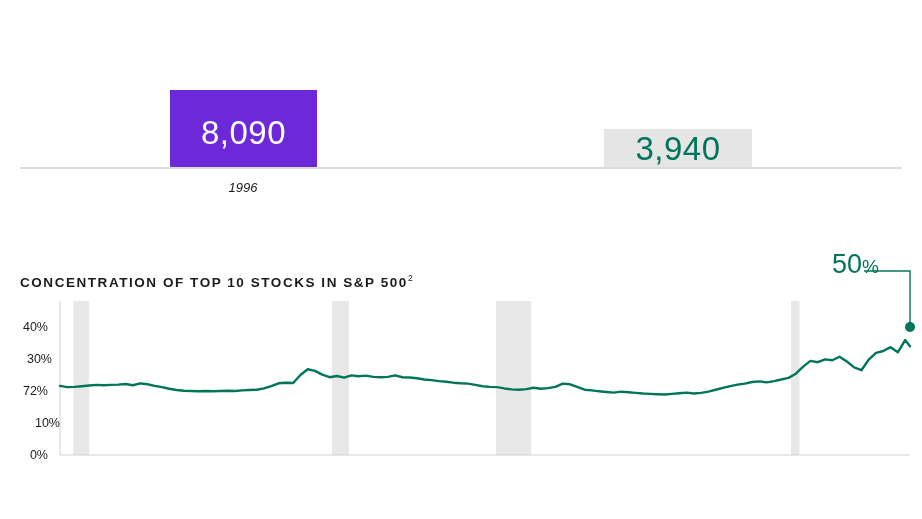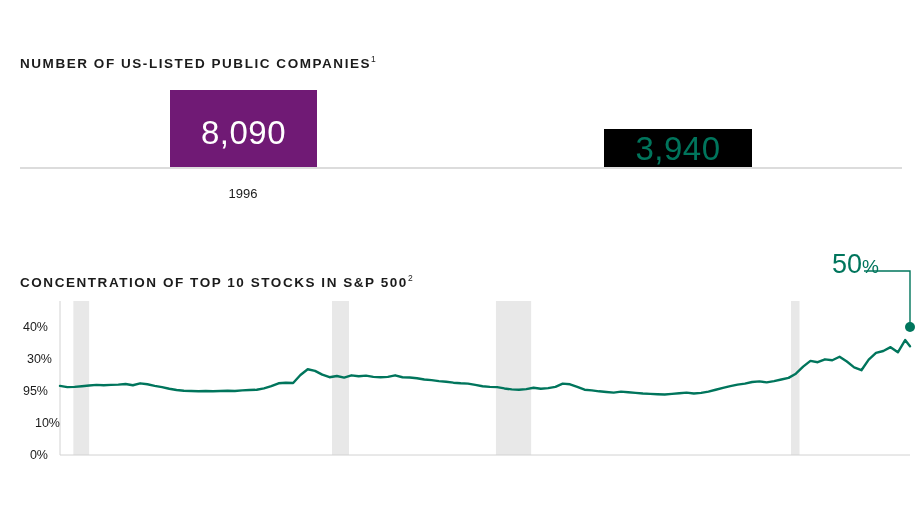--- a/index.html
+++ b/index.html
@@ -47,29 +47,29 @@
     width: 882px;
     height: 2px;
     background: #dcdcdc;
   }
   #bar-1996 {
     position: absolute;
     left: 170px;
     top: 90px;
     width: 147px;
     height: 77px;
-    background: #701a75;
+    background: #6d28d9;
   }
   #bar-today {
     position: absolute;
     left: 604px;
     top: 129px;
     width: 148px;
     height: 38px;
-    background: #000000;
+    background: #e5e5e5;
   }
   .bar-value {
     position: absolute;
     left: 0;
     width: 100%;
     text-align: center;
     font-size: 33px;
     font-weight: 300;
     letter-spacing: 0.5px;
     line-height: 1;
@@ -77,25 +77,26 @@
   #bar-1996 .bar-value {
     color: #ffffff;
     top: 26px;
   }
   #bar-today .bar-value {
     color: #00755c;
     top: 3px;
   }
   .bar-label {
     position: absolute;
-    top: 186px;
+    top: 180px;
     width: 160px;
     text-align: center;
     font-size: 13px;
     color: #1b1b1b;
+    font-style: italic;
   }
   #label-1996 { left: 163px; }
   #label-today { left: 598px; }
 
   
   #panel-concentration {
     position: absolute;
     left: 0; top: 215px;
     width: 922px;
     height: 304px;
@@ -132,21 +133,20 @@
   }
   #endpoint-label .pct {
     font-size: 19px;
   }
 </style>
 </head>
 <body>
 
 <section id="panel-companies">
 
-  <h2 class="section-title" id="companies-title"><span>NUMBER OF US-LISTED PUBLIC COMPANIES</span><span class="sup">1</span></h2>
 
   <div id="bar-baseline"></div>
 
   <div id="bar-1996">
     <div class="bar-value">8,090</div>
   </div>
   <div class="bar-label" id="label-1996">1996</div>
 
   <div id="bar-today">
     <div class="bar-value">3,940</div>
@@ -176,21 +176,21 @@
       <g id="g-marker">
           <circle cx="910" cy="32" r="5" fill="#00755c"></circle>
         </g>
       <g id="g-leader">
           <path d="M 864 -24 L 910 -24 L 910 28" fill="none" stroke="#00755c" stroke-width="1.4"></path>
         </g>
     </svg>
     <div id="y-ticks">
         <div class="ytick" style="left: 4px; top: 154px;">0%</div>
         <div class="ytick" style="left: 16px; top: 122px;">10%</div>
-        <div class="ytick" style="left: 4px; top: 90px;">95%</div>
+        <div class="ytick" style="left: 4px; top: 90px;">72%</div>
         <div class="ytick" style="left: 8px; top: 58px;">30%</div>
         <div class="ytick" style="left: 4px; top: 26px;">40%</div>
       </div>
     <div id="x-ticks"></div>
     <div id="endpoint-label" style="left: 832px; top: -44px;"><span>50</span><span class="pct">%</span></div>
   </div>
 
 </section>
 
 </body></html>

